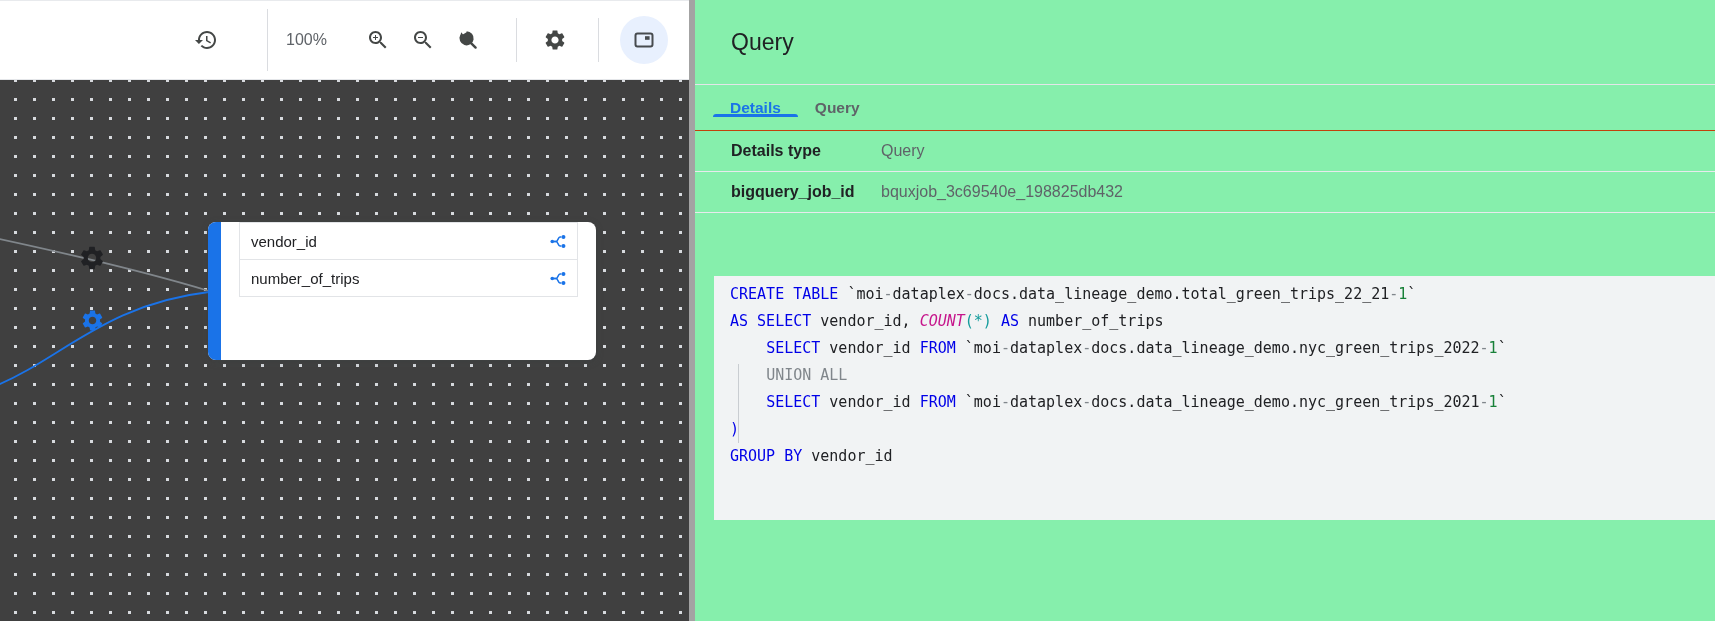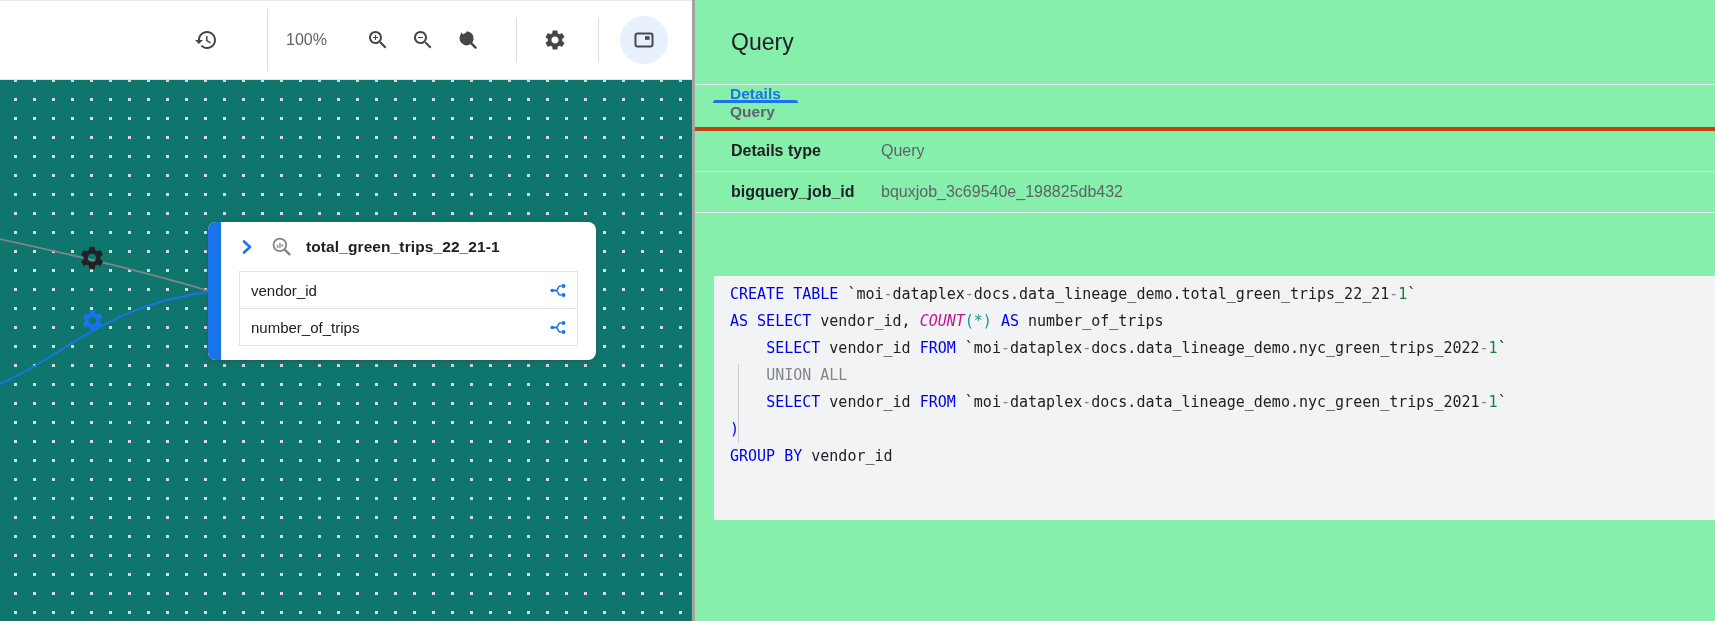--- a/index.html
+++ b/index.html
@@ -1,21 +1,21 @@
 <!DOCTYPE html>
 <html style="--accent: #1a73e8; --keyword: #0000e8; --function: #c6158b; --number: #188038; --teal: #159c9c; --muted: #80868b; --edge-gray: #80868b; --gear-dark: #202124;"><head>
 <meta charset="utf-8">
 <style>
   * { margin:0; padding:0; box-sizing:border-box; }
   html,body { width:1715px; height:621px; overflow:hidden; background:#fff;
               font-family:"Liberation Sans", sans-serif; color:#202124; }
   .app { display:flex; width:1715px; height:621px; }
 
   
-  .left-pane { width:695px; height:621px; border-right:3px solid #a3a3a3; position:relative; background:#0f766e; }
+  .left-pane { width:695px; height:621px; border-right:6px solid #a3a3a3; position:relative; background:#404040; }
   .toolbar { position:relative; height:80px; background:#fff; border-top:1px solid #e8eaed; border-bottom:1px solid #e4e6e9; }
   .tb-item { position:absolute; top:50%; transform:translateY(-50%); }
   .tb-btn { background:none; border:none; width:40px; height:40px; display:flex; align-items:center; justify-content:center; cursor:pointer; border-radius:50%; }
   .tb-btn svg { width:24px; height:24px; fill:#444746; }
   .tb-divider { width:1px; background:#dadce0; }
   .tb-divider.tall { height:62px; }
   .tb-divider.short { height:44px; }
   .zoom-pct { font-size:16px; color:#5f6368; }
   .panel-toggle { width:48px; height:48px; border-radius:50%; background:#e8f0fe; border:none; display:flex; align-items:center; justify-content:center; cursor:pointer; }
   .panel-toggle svg { width:24px; height:24px; }
@@ -39,21 +39,21 @@
   .field-row { height:38px; border:1px solid #e2e4e7; background:#fff; display:flex; align-items:center;
     justify-content:space-between; padding:0 9px 0 11px; cursor:pointer; }
   .field-row + .field-row { margin-top:-1px; }
   .field-name { font-size:15px; color:#202124; }
   .field-row svg { width:19px; height:19px; flex:none; cursor:pointer; }
 
   
   .right-panel { flex:1; height:621px; background:#86efac; overflow:hidden; }
   .panel-header { height:85px; border-bottom:1px solid #e4e6e9; display:flex; align-items:center; padding-left:36px; }
   .panel-title { font-size:23px; font-weight:400; color:#202124; }
-  .tabs { height:46px; border-bottom:4px solid #c2410c; display:flex; align-items:flex-start; padding-left:18px;flex-direction:column; }
+  .tabs { height:46px; border-bottom:1px solid #c2410c; display:flex; align-items:center; padding-left:18px; }
   .tab { display:flex; align-items:center; padding:0 17px; font-size:15.5px; font-weight:600;
     color:#5f6368; position:relative; cursor:pointer; }
   .tab.active { color:var(--accent); }
   .tab.active::after { content:""; position:absolute; left:0; right:0; bottom:0; height:3px;
     background:var(--accent); border-radius:3px 3px 0 0; }
 
   .detail-rows { }
   .detail-row { display:flex; border-bottom:1px solid #e8eaed; padding:11px 0 11px 36px; }
   .detail-label { width:150px; flex:none; font-size:16px; font-weight:600; color:#202124; }
   .detail-value { font-size:16px; color:#5f6368; white-space:pre-line; padding-right:30px; }
@@ -146,33 +146,20 @@
       </div>
       <div class="gear" style="left:80px; top:228px">
         <svg width="25" height="25" viewBox="0 0 24 24" fill="var(--accent)">
             <use href="#sym-gear"></use>
           </svg>
       </div>
 
       <div class="node">
         <div class="node-accent"></div>
         <div class="node-body">
-          <div class="node-header">
-            <svg class="chevron" viewBox="0 0 20 20">
-              <path d="M7,4.5 L13,10 L7,15.5" fill="none" stroke="var(--accent)" stroke-width="2.6" stroke-linecap="round" stroke-linejoin="round"></path>
-            </svg>
-            <svg width="23" height="23" viewBox="0 0 24 24" fill="none">
-              <circle cx="10.3" cy="10.3" r="6.6" stroke="#80868b" stroke-width="1.9"></circle>
-              <path d="M15.3 15.3 20.3 20.3" stroke="#80868b" stroke-width="2.5" stroke-linecap="round"></path>
-              <rect x="7.1" y="10.1" width="1.7" height="3.4" fill="#9aa0a6"></rect>
-              <rect x="9.5" y="8.2" width="1.7" height="5.3" fill="#9aa0a6"></rect>
-              <rect x="11.9" y="9.5" width="1.7" height="2.8" fill="#9aa0a6"></rect>
-            </svg>
-            <span class="node-title">total_green_trips_22_21-1</span>
-          </div>
           <div class="node-fields" id="node-fields">
   <div class="field-row">
     <span class="field-name">vendor_id</span>
     <svg style="color:var(--accent)">
                   <use href="#sym-lineage"></use>
                 </svg>
   </div>
 
   <div class="field-row">
     <span class="field-name">number_of_trips</span>

